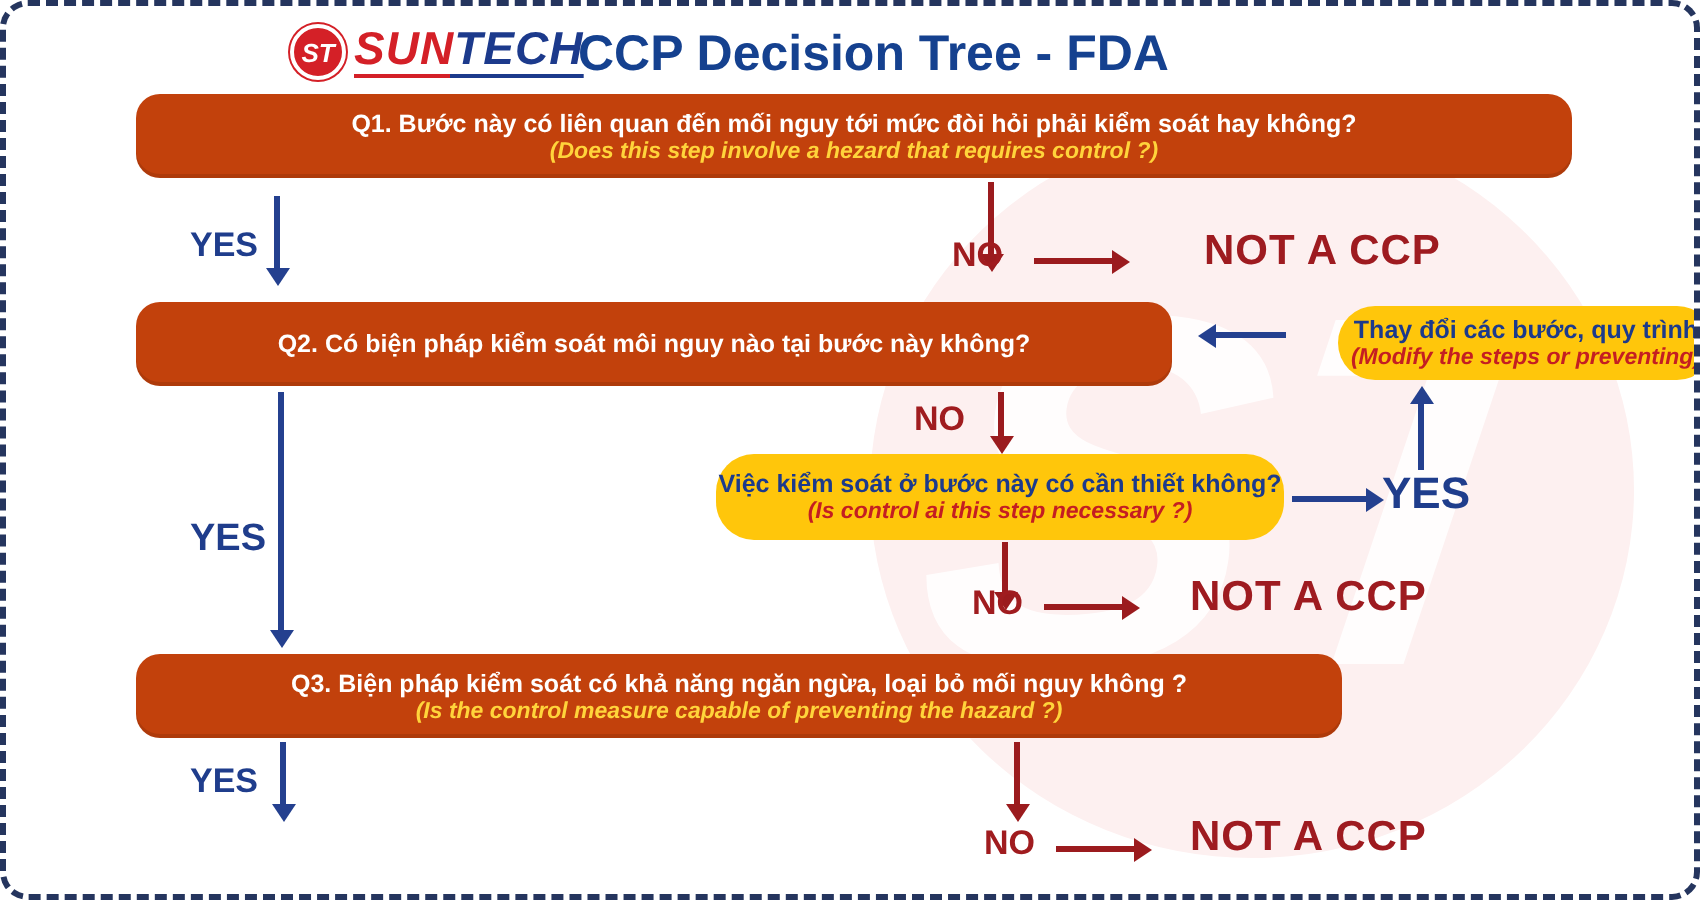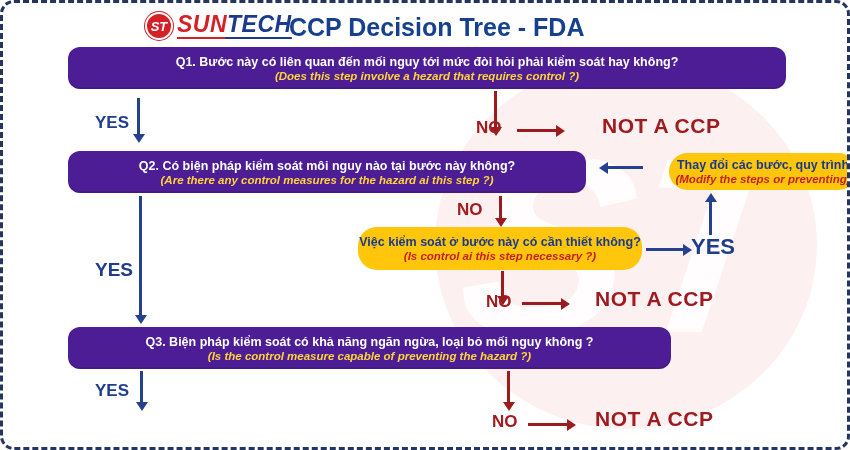--- a/index.html
+++ b/index.html
@@ -28,21 +28,21 @@
     display:flex; align-items:center; justify-content:center;
     border:2px solid #fff; box-shadow:0 0 0 1px #d42027; }
   .brand { margin-left:4px; font-size:23px; font-weight:bold; font-style:italic; letter-spacing:0.5px;
            line-height:1; padding-bottom:3px;
            background:linear-gradient(90deg,#d42027 42%,#1c3a8c 42%) bottom/100% 2.5px no-repeat; }
   .brand .sun { color:#d42027; }
   .brand .tech { color:#1c3a8c; }
   .title { position:absolute; left:286px; top:10px; font-size:25px; font-weight:bold; color:#15418f; }
 
   
-  .qbox { position:absolute; background:#4c1d95; border-radius:12px;
+  .qbox { position:absolute; background:#c2410c; border-radius:12px;
           display:flex; flex-direction:column; align-items:center; justify-content:center;
           gap:1px; box-shadow: inset 0 -2px 0 rgba(0,0,0,0.10); }
   .qbox .vi { color:#ffffff; font-weight:bold; font-size:12.5px; white-space:nowrap; }
   .qbox .en { color:#ffd43b; font-weight:bold; font-style:italic; font-size:11.5px; white-space:nowrap; }
 
   
   .ybox { position:absolute; background:#ffc60b; border-radius:19px;
           display:flex; flex-direction:column; align-items:center; justify-content:center;
           gap:1px; }
   .ybox .vi { color:#1c3a8c; font-weight:bold; font-size:12.5px; white-space:nowrap; }
@@ -102,21 +102,20 @@
     <div class="lbl yes" style="left:92px; top:110px;">YES</div>
     <div class="arrow v down blue" style="left:134px; top:95px; height:37px;"></div>
 
     <div class="arrow v down red" style="left:491px; top:88px; height:37px;"></div>
     <div class="lbl no" style="left:473px; top:115px;">NO</div>
     <div class="arrow h right red" style="left:514px; top:126px; width:40px;"></div>
     <div class="lbl outcome" style="left:599px; top:111px;">NOT A CCP</div>
 
     <div class="qbox" style="left:65px; top:148px; width:518px; height:42px;">
       <span class="vi">Q2. Có biện pháp kiểm soát môi nguy nào tại bước này không?</span>
-      <span class="en">(Are there any control measures for the hazard ai this step ?)</span>
     </div>
 
     <div class="arrow h left blue" style="left:604px; top:163px; width:36px;"></div>
     <div class="ybox" style="left:666px; top:150px; width:188px; height:37px;">
       <span class="vi">Thay đổi các bước, quy trình</span>
       <span class="en">(Modify the steps or preventing)</span>
     </div>
     <div class="arrow v up blue" style="left:706px; top:198px; height:34px;"></div>
 
     <div class="lbl yes" style="left:92px; top:256px; font-size:19px;">YES</div>

